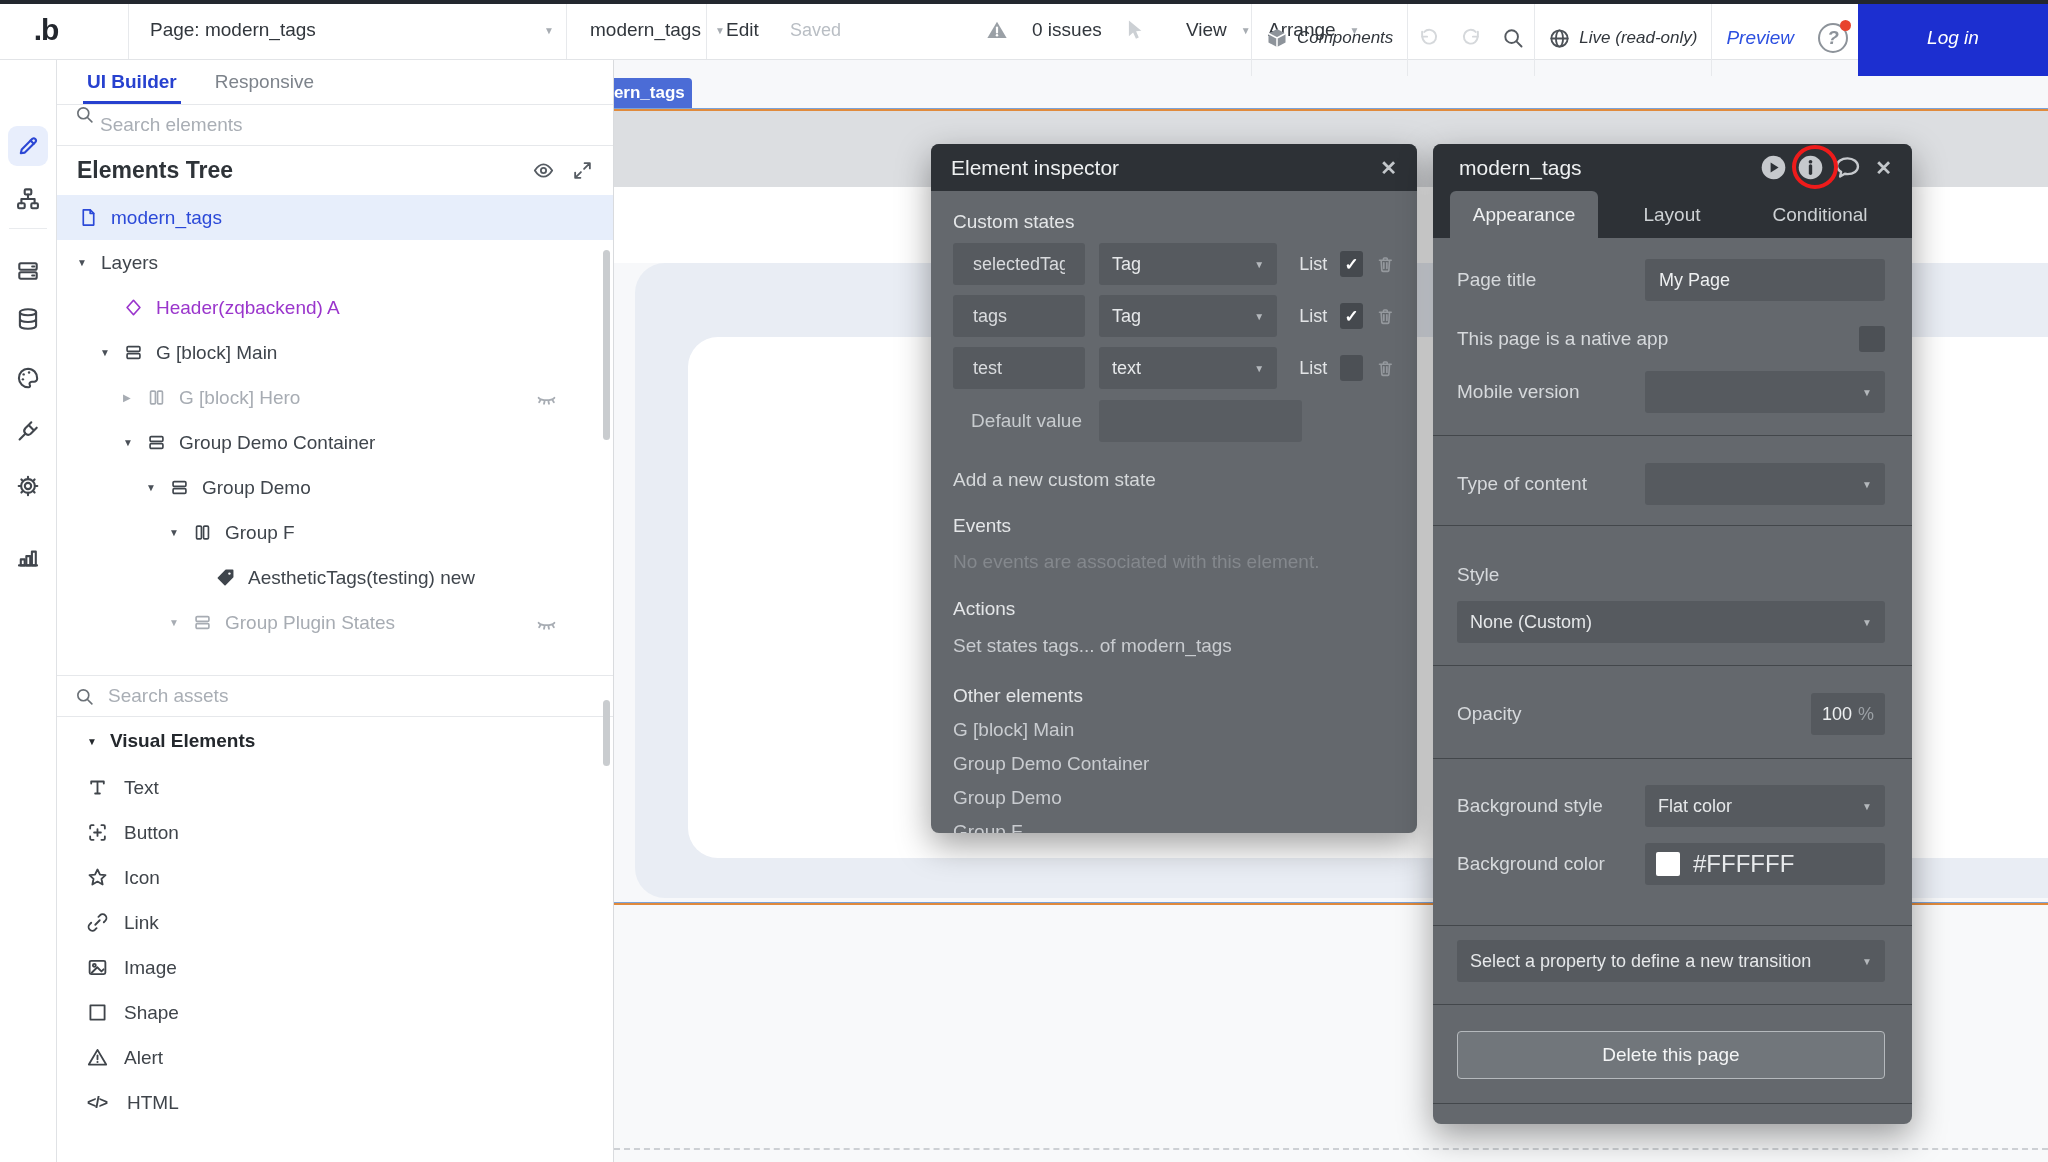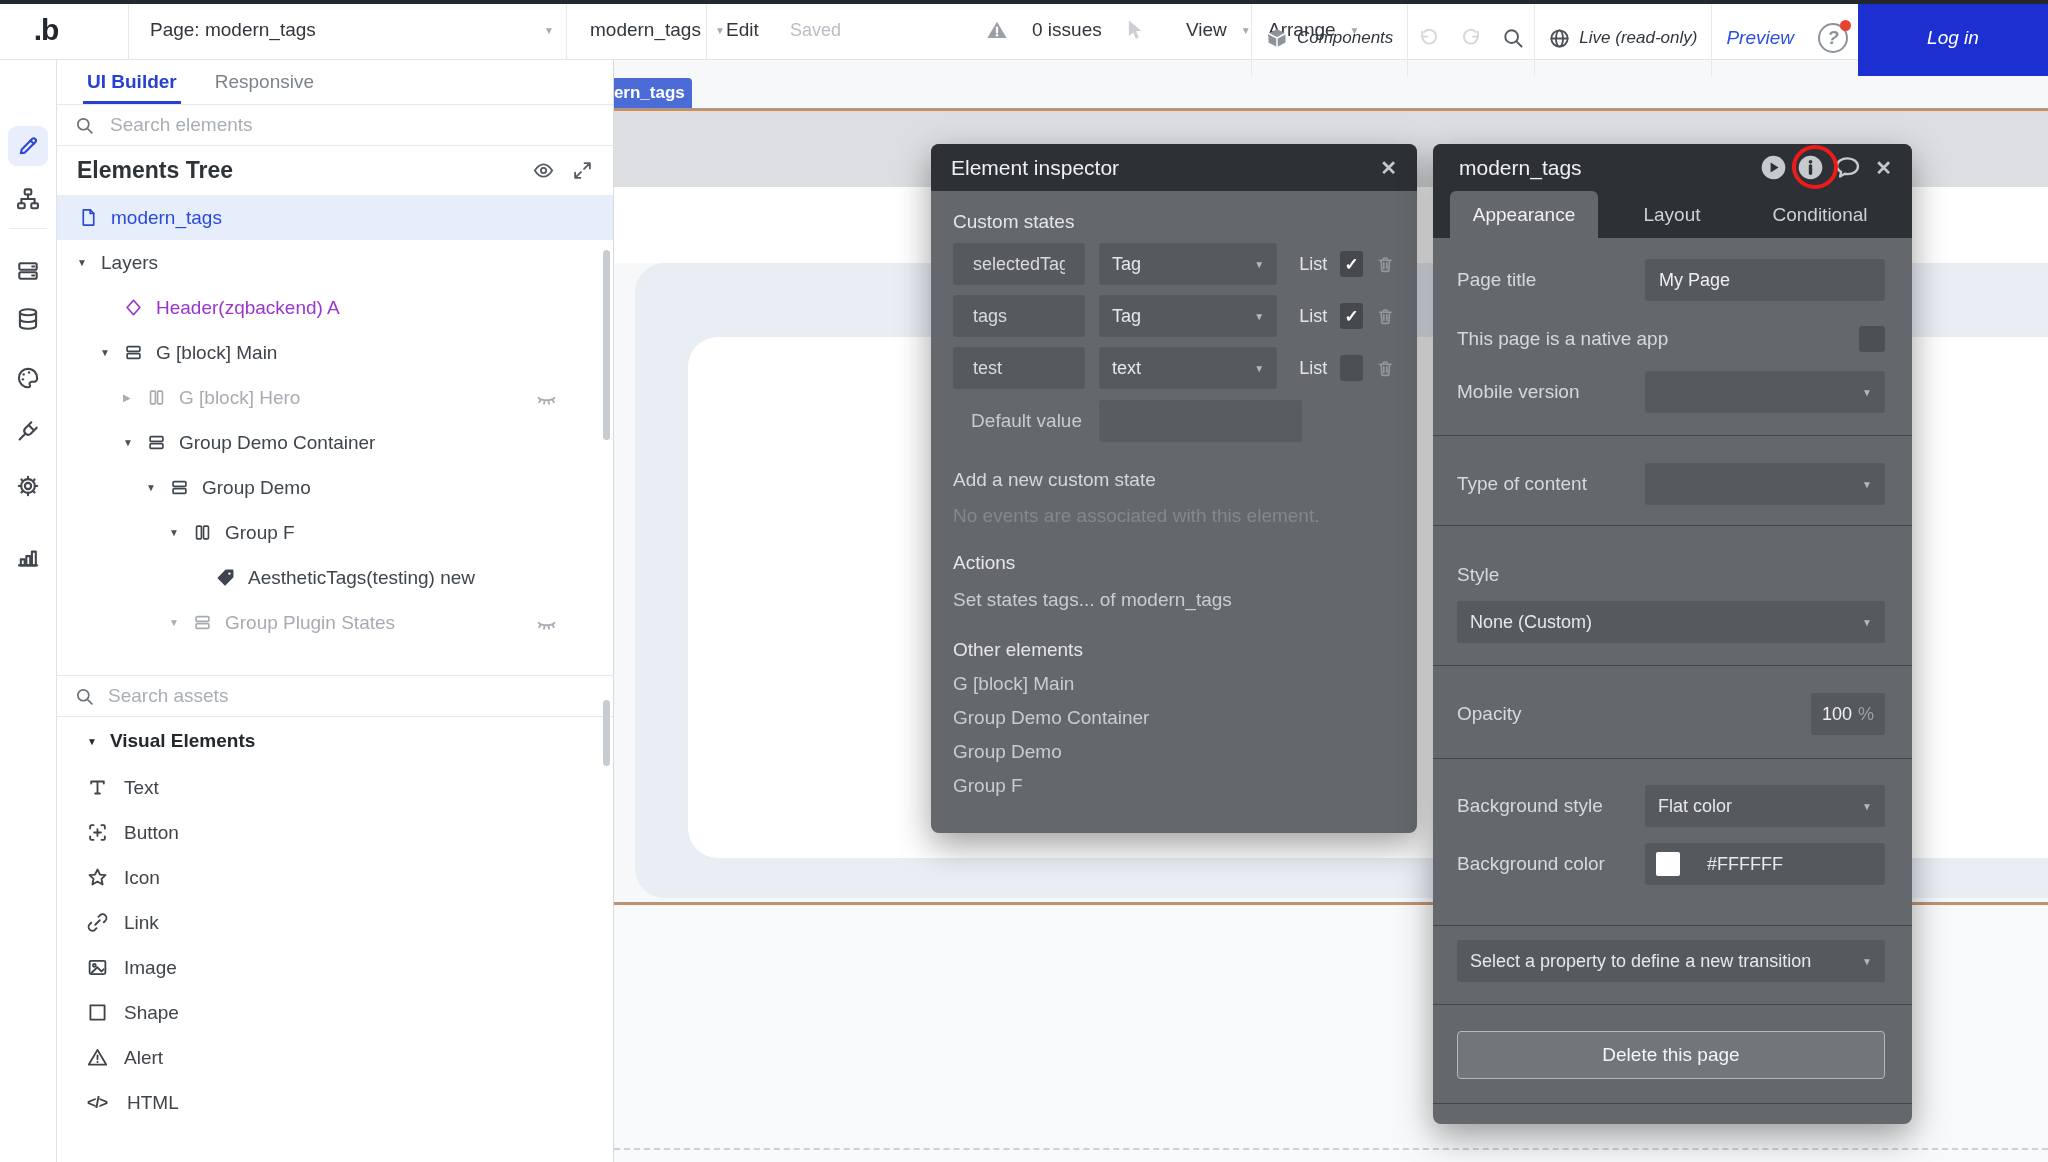--- a/index.html
+++ b/index.html
@@ -46,21 +46,21 @@
   .rail-btn.active { background:#e8eefc; color:#2c47d4; }
   .rail-div { position:absolute; left:9px; right:9px; top:168px; height:1px; background:#e9ebee; }
 
   
   .left-panel { position:absolute; left:57px; top:60px; bottom:0; width:557px; background:#fff;
     border-right:1px solid #d9dbde; z-index:40; overflow:hidden; }
   .lp-tabs { height:45px; border-bottom:1px solid #e6e8eb; display:flex; align-items:stretch; padding-left:30px; gap:38px; }
   .lp-tab { display:flex; align-items:center; font-size:19px; color:#7d838b; position:relative; cursor:pointer; }
   .lp-tab.active { color:#2741cf; font-weight:bold; }
   .lp-tab.active::after { content:""; position:absolute; left:-4px; right:-4px; bottom:0; height:3px; background:#2741cf; }
-  .lp-search { height:41px; border-bottom:1px solid #e6e8eb; display:flex; align-items:center; padding:0 18px; gap:16px; }
+  .lp-search { height:41px; border-bottom:1px solid #e6e8eb; display:flex; padding:0 18px; gap:6px; }
   .lp-search .icon { width:19px; height:19px; color:#6b7177; }
   .lp-search input { border:none; outline:none; flex:1; font-size:19px; font-family:inherit; color:#31363c; }
   .lp-search input::placeholder { color:#a9aeb5; }
   .lp-tree-header { height:49px; display:flex; align-items:center; padding:0 20px; }
   .lp-tree-header .t { font-size:23px; font-weight:bold; color:#2e3338; }
   .lp-tree-header .sp { flex:1; }
   .lp-tree-header .icon { width:21px; height:21px; color:#565c63; margin-left:18px; cursor:pointer; }
   .lp-selected { height:45px; background:#e7eefb; display:flex; align-items:center; padding-left:22px; gap:13px;
     color:#2b49d8; font-size:19px; cursor:pointer; }
   .lp-selected .icon { width:19px; height:19px; }
@@ -141,21 +141,21 @@
   .plabel { color:#d6d9dc; }
   .pfield { width:240px; height:42px; background:#55595e; border:none; border-radius:3px; color:#eef0f1;
     font-size:18px; font-family:inherit; padding:0 14px; }
   .psel { width:240px; }
   .psel-full { width:100%; margin-top:15px; }
   .pcheck { width:26px; height:26px; background:#4c5055; border-radius:3px; cursor:pointer; }
   .opacity-box { width:74px; height:42px; background:#55595e; border-radius:3px; display:flex; align-items:center;
     justify-content:center; gap:6px; font-size:18px; color:#eef0f1; }
   .opacity-box .unit { color:#9ba0a5; }
   .swatch-box { width:240px; height:42px; background:#55595e; border-radius:3px; display:flex; align-items:center;
-    padding:0 11px; gap:27px; color:#e8eaec; font-size:18px; cursor:pointer; }
+    padding:0 11px; gap:13px; color:#e8eaec; font-size:24px; cursor:pointer; }
   .swatch { width:24px; height:24px; background:#fff; border-radius:2px; }
   .hr { height:1px; background:rgba(40,43,47,.55); margin:0 -27px 0 -24px; }
   .delete-btn { width:100%; height:48px; background:#71767b; border:1px solid #b5b9bd; border-radius:4px;
     color:#f4f5f6; font-size:19px; font-family:inherit; cursor:pointer; }
 </style>
 </head>
 <body>
 
 <div class="screen">
   <div class="win-strip"></div>
@@ -632,20 +632,21 @@
                 <path d="M3 4.4 H13 M6.4 4.4 V3.1 a.7.7 0 0 1 .7-.7 h1.8 a.7.7 0 0 1 .7.7 V4.4 M4.4 4.4 L5 13.1 a.9.9 0 0 0 .9.8 h4.2 a.9.9 0 0 0 .9-.8 L11.6 4.4 M6.7 6.6 V11.4 M9.3 6.6 V11.4"></path>
               </svg>
             </span>
           </div>
         </div>
       <div class="def-row">
         <span class="def-label">Default value</span>
         <input class="def-input" value="" style="">
       </div>
       <div class="link-like">Add a new custom state</div>
+      <div class="sec-label mt24">Events</div>
       <div class="dim">No events are associated with this element.</div>
       <div class="sec-label mt25">Actions</div>
       <div id="actions">
           <div class="item-line">Set states tags... of modern_tags</div>
         </div>
       <div class="sec-label mt28">Other elements</div>
       <div id="others">
           <div class="other-item">G [block] Main</div>
           <div class="other-item">Group Demo Container</div>
           <div class="other-item">Group Demo</div>

